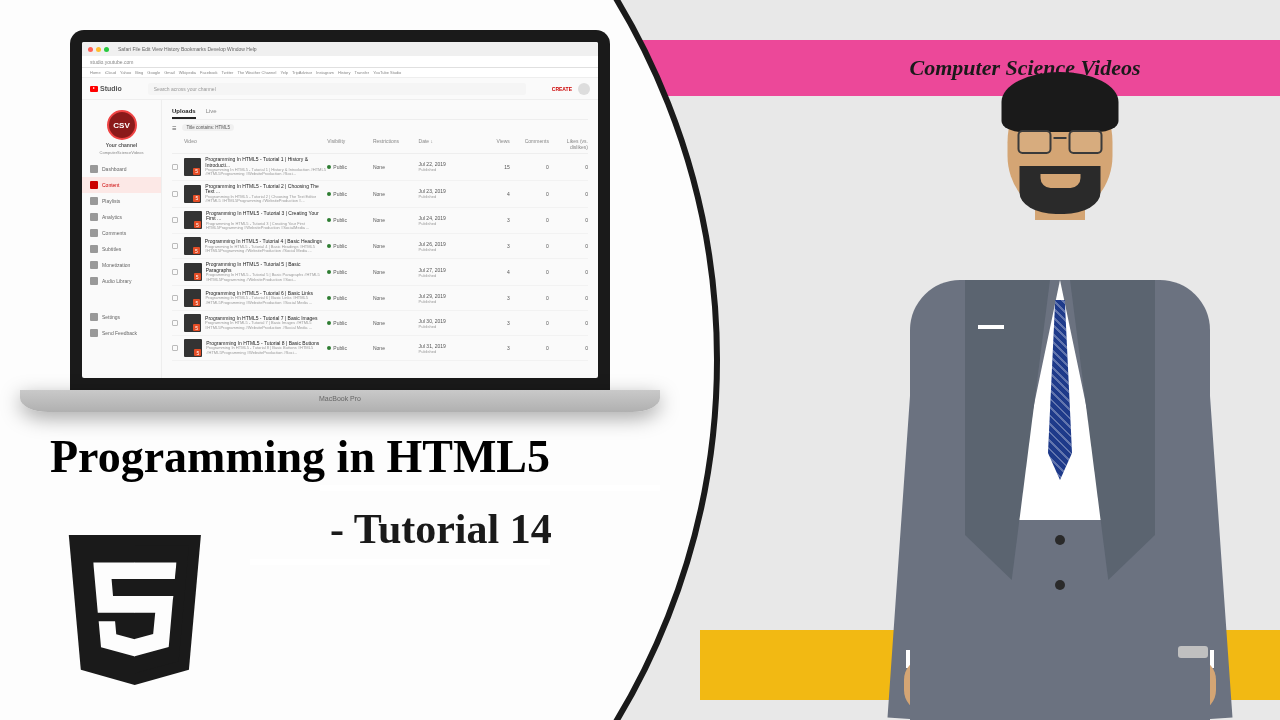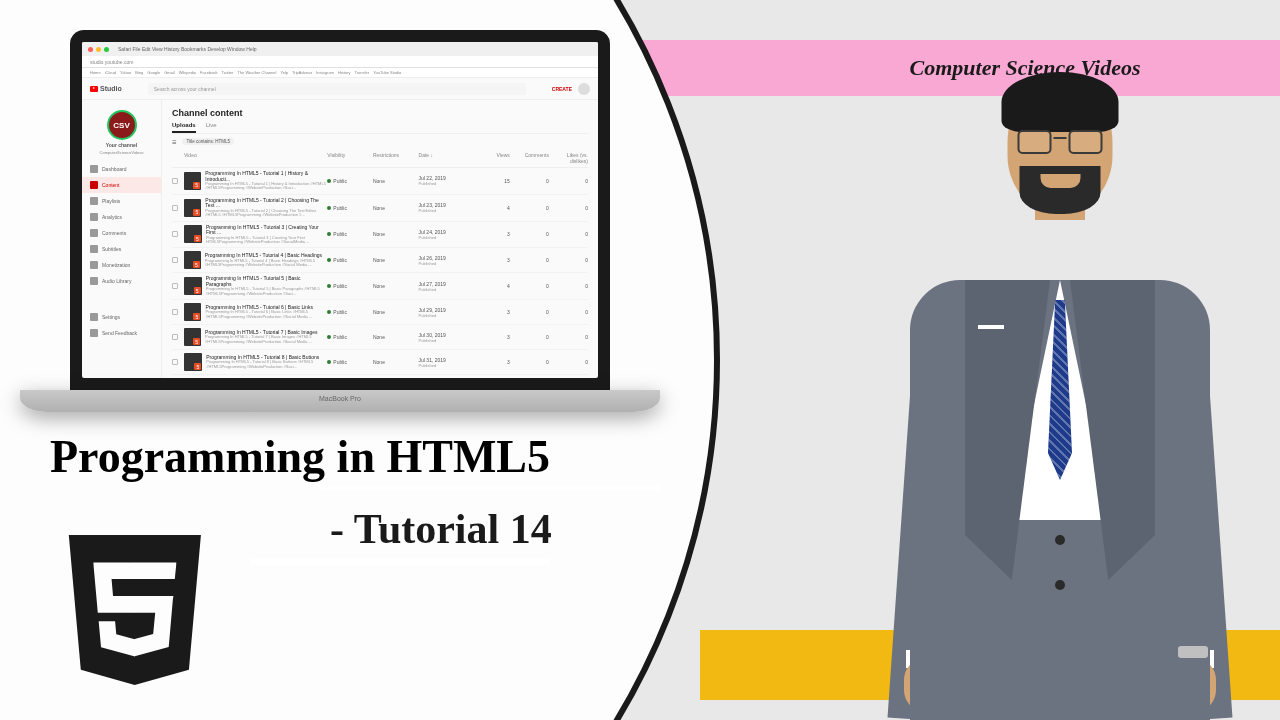--- a/index.html
+++ b/index.html
@@ -21,21 +21,21 @@
   top: -340px;
   left: -680px;
   z-index: 2;
 }
 .yellow-top {
   position: absolute;
   top: 40px;
   left: 590px;
   right: 0;
   height: 56px;
-  background: #f9a8d4;
+  background: #ec4899;
   z-index: 1;
   display: flex;
   align-items: center;
   justify-content: center;
 }
 .yellow-top span {
   font-weight: bold;
   font-size: 22px;
   color: #1a1a1a;
   font-style: italic;
@@ -103,21 +103,21 @@
   border-bottom: 1px solid #eee;
 }
 .yt-logo { display:flex; align-items:center; gap:2px; font-weight:bold; font-size:7px; }
 .yt-logo .tri { width:8px; height:6px; background:#f00; border-radius:1px; position:relative; }
 .yt-logo .tri::after { content:''; position:absolute; left:3px; top:1.5px; border-left:2px solid #fff; border-top:1.5px solid transparent; border-bottom:1.5px solid transparent; }
 .search-bar { flex:1; height:12px; background:#f5f5f5; border-radius:2px; margin:0 20px; font-size:5px; display:flex; align-items:center; padding:0 6px; color:#999;}
 .create-btn { font-size:5px; color:#c00; font-weight:bold; }
 .avatar { width:12px; height:12px; border-radius:50%; background:#ddd; }
 .studio-body { display:flex; height: calc(100% - 58px); }
 .sidebar { width: 80px; border-right:1px solid #eee; padding: 6px 0; }
-.channel-icon { width:30px; height:30px; border-radius:50%; background:#8b1a1a; margin:4px auto 2px; display:flex; align-items:center; justify-content:center; color:#fff; font-weight:bold; font-size:8px; border:2px solid #22c55e;}
+.channel-icon { width:30px; height:30px; border-radius:50%; background:#8b1a1a; margin:4px auto 2px; display:flex; align-items:center; justify-content:center; color:#fff; font-weight:bold; font-size:8px; border:2px solid #ef4444;}
 .channel-name { text-align:center; font-size:5px; font-weight:bold; margin-bottom:2px;}
 .channel-sub { text-align:center; font-size:4px; color:#888; margin-bottom:6px;}
 .side-item { display:flex; align-items:center; gap:4px; padding:4px 8px; font-size:5px; color:#666;}
 .side-item.active { background:#fce8e6; color:#c00; }
 .side-item .sicon { width:8px; height:8px; background:#999; border-radius:1px;}
 .side-item.active .sicon { background:#c00; }
 .content { flex:1; padding:8px 10px; overflow:hidden;}
 .content h1 { font-size:9px; color:#222; margin-bottom:4px;}
 .tabs { display:flex; gap:10px; font-size:6px; border-bottom:1px solid #eee; margin-bottom:4px;}
 .tabs span { padding-bottom:3px; color:#888;}
@@ -359,21 +359,20 @@
                 <div class="sicon"></div>
                 <span>Settings</span>
               </div>
               <div class="side-item">
                 <div class="sicon"></div>
                 <span>Send Feedback</span>
               </div>
             </div>
         </div>
         <div class="content">
-          <h1>Channel content</h1>
           <div class="tabs">
             <span class="active">Uploads</span>
             <span>Live</span>
           </div>
           <div class="filter-row">
             <span>☰</span>
             <span class="filter-chip">Title contains: HTML5</span>
           </div>
           <div class="tbl-head">
             <div class="col-chk"></div>

